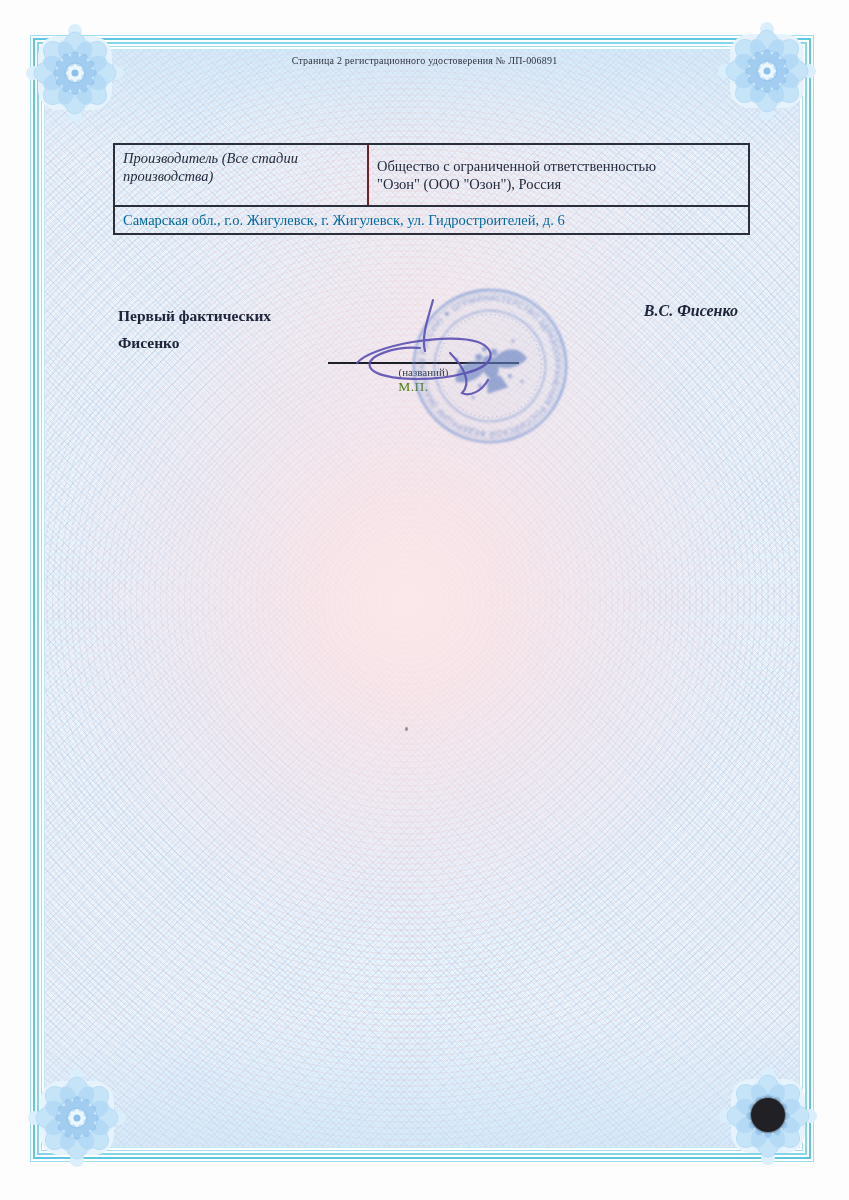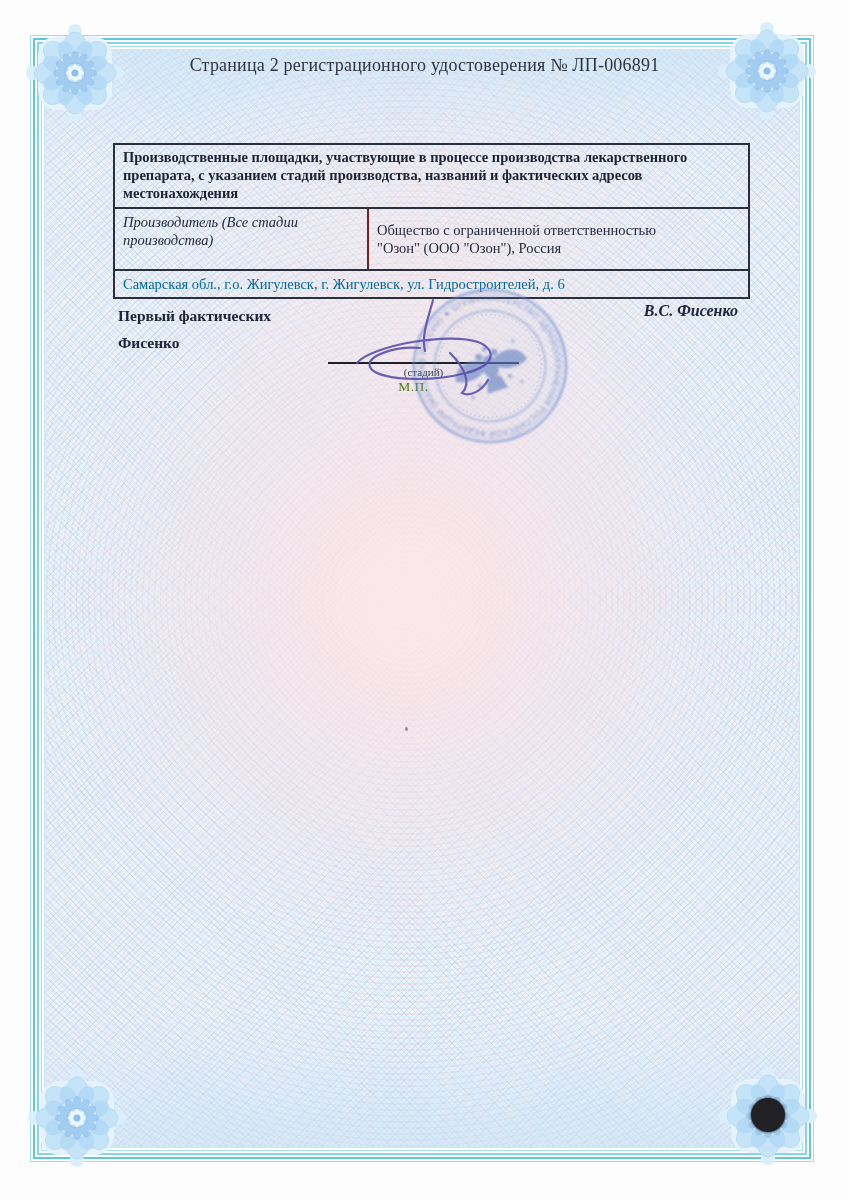--- a/index.html
+++ b/index.html
@@ -37,21 +37,21 @@
   .rosette.tl{left:25px;top:23px;}
   .rosette.tr{left:717px;top:21px;}
   .rosette.bl{left:27px;top:1068px;}
   .rosette.br{left:718px;top:1066px;}
   .hole-punch{
     position:absolute;left:751px;top:1098px;width:34px;height:34px;border-radius:50%;
     background:#212125;z-index:6;box-shadow:0 0 2px 1px rgba(30,30,35,.5);
   }
   .doc-header{
     position:absolute;left:0;top:55px;width:849px;text-align:center;z-index:3;
-    font-size:18px;color:#2e3340;letter-spacing:.2px;
+    font-size:10px;color:#2e3340;letter-spacing:.2px;
   }
   .doc-table{
     position:absolute;left:113px;top:143px;width:637px;z-index:3;box-sizing:border-box;
     border:2px solid #2b2f3c;font-size:14.5px;line-height:18px;
   }
   .t-head{padding:3px 8px 5px 8px;font-weight:bold;color:#1c2233;border-bottom:2px solid #2b2f3c;}
   .t-split{display:flex;border-bottom:2px solid #2b2f3c;}
   .cell-left{
     box-sizing:border-box;width:254px;border-right:2px solid #7f1d1d;
     padding:4px 8px;font-style:italic;color:#232a3c;
@@ -149,42 +149,37 @@
   <svg class="rosette bl" viewBox="0 0 100 100">
       <use href="#rosette"></use>
     </svg>
   <svg class="rosette br" viewBox="0 0 100 100">
       <use href="#rosette"></use>
     </svg>
 
   <div class="doc-header">Страница 2 регистрационного удостоверения № ЛП-006891</div>
 
   <div class="doc-table">
-    <div class="t-head">
-      <div>Производственные площадки, участвующие в процессе производства лекарственного</div>
-      <div>препарата, с указанием стадий производства, названий и фактических адресов</div>
-      <div>местонахождения</div>
-    </div>
     <div class="t-split">
       <div class="cell-left">Производитель (Все стадии производства)</div>
       <div class="cell-right">
         <div>Общество с ограниченной ответственностью</div>
         <div>"Озон" (ООО "Озон"), Россия</div>
       </div>
     </div>
     <div class="t-addr">Самарская обл., г.о. Жигулевск, г. Жигулевск, ул. Гидростроителей, д. 6</div>
   </div>
 
   <div class="sig-title">
     <div>Первый фактических</div>
     <div>Фисенко</div>
   </div>
   <div class="sig-name">В.С. Фисенко</div>
   <div class="sig-line"></div>
-  <div class="sig-caption">(стадий)</div>
+  <div class="sig-caption">(названий)</div>
   <div class="sig-mp">М.П.</div>
 
   <svg class="stamp" viewBox="0 0 162 162">
     <defs>
       <filter id="blur1" x="-20%" y="-20%" width="140%" height="140%">
         <feGaussianBlur stdDeviation="0.9"></feGaussianBlur>
       </filter>
       <path id="ringPath" d="M 81,15 A 66,66 0 1 1 80.9,15" fill="none"></path>
     </defs>
     <circle cx="81" cy="81" r="77" fill="rgba(120,150,210,0.06)" stroke="#6b8ed0" stroke-width="2.4" opacity="0.8" filter="url(#blur1)"></circle>

